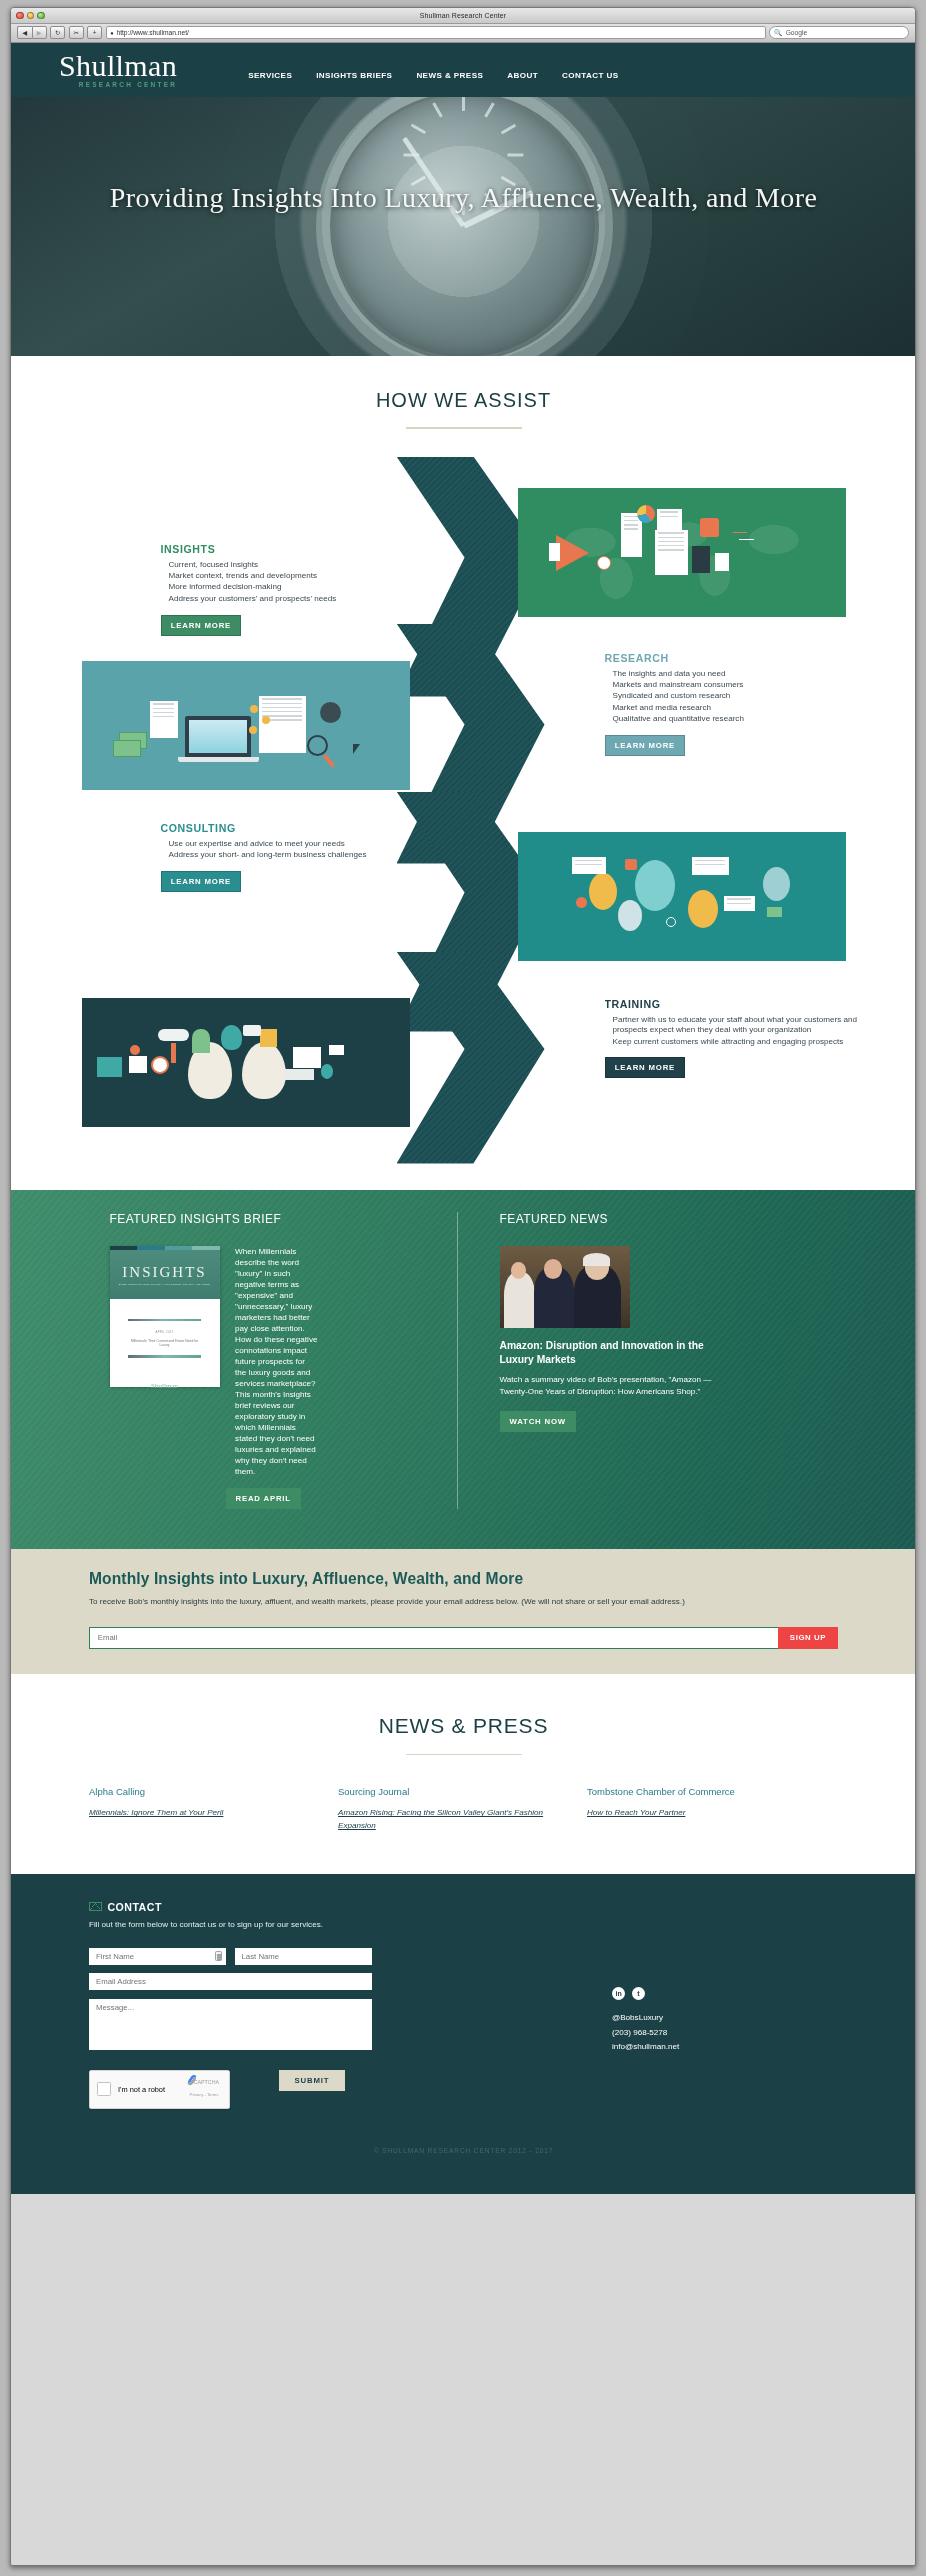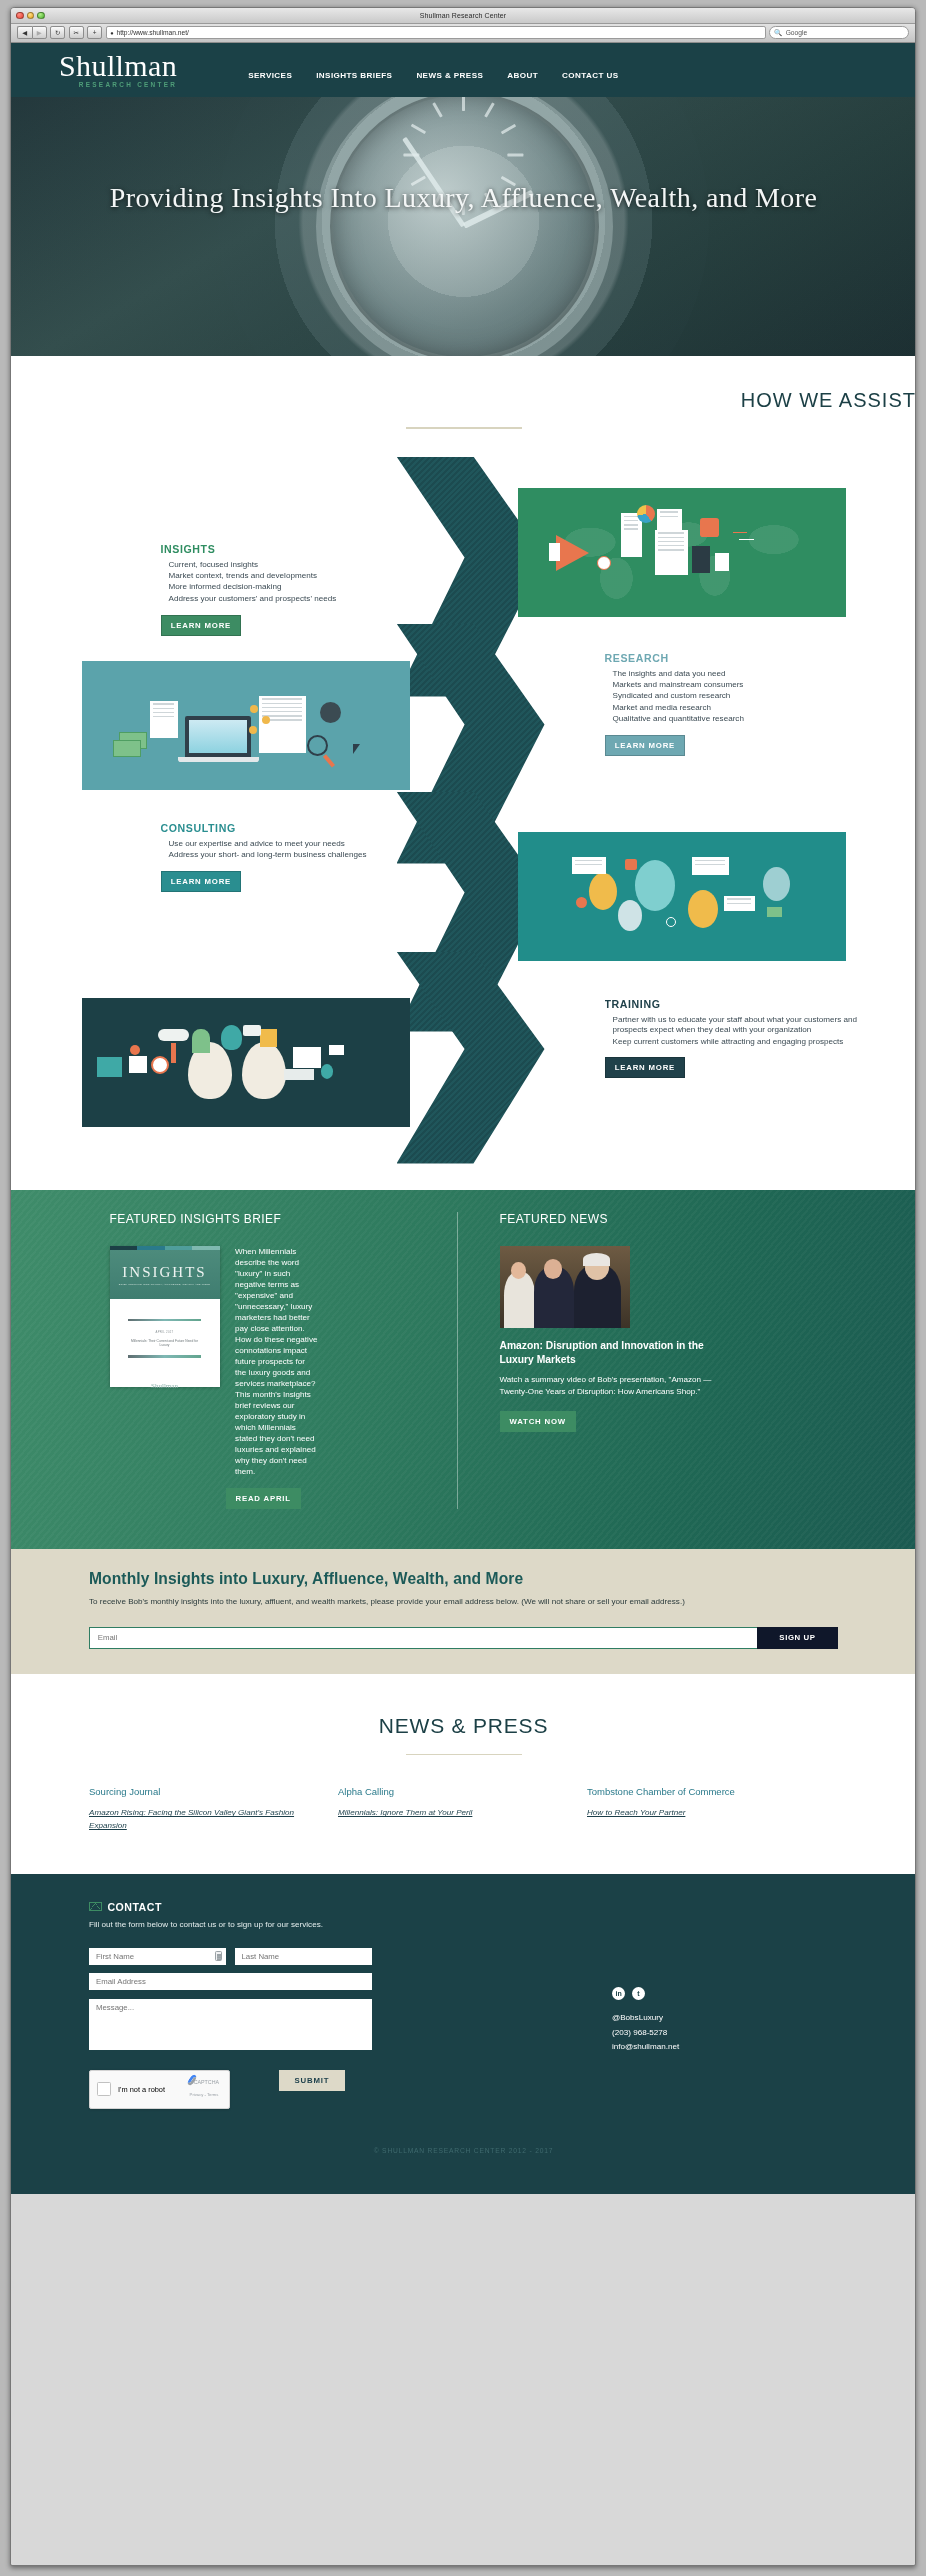--- a/index.html
+++ b/index.html
@@ -176,21 +176,21 @@
     font-size: 28px;
     color: #f3f6f6;
     line-height: 1.33;
     letter-spacing: 0.4px;
     text-shadow: 0 1.4px 5px rgba(0,0,0,.75);
   }
 
   
   .assist { background: #fff; padding: 33px 0 40px; position: relative; }
   .sec-title {
-    text-align: right;
+    text-align: center;
     font-size: 20px;
     color: #1c4046;
     letter-spacing: 1px;
     font-stretch: condensed;
     font-family: "Liberation Sans Narrow","Liberation Sans",sans-serif;
   }
   .sec-rule {
     width: 116px; height: 1.4px;
     background: #d8d4bf;
     margin: 15.6px auto 0;
@@ -394,22 +394,22 @@
     flex: 1;
     background: #fff;
     border: 0.7px solid #2f7d63;
     border-right: none;
     font-size: 7.8px;
     color: #4a4a4a;
     padding: 0 7.8px;
     font-family: "Liberation Sans Narrow","Liberation Sans",sans-serif;
   }
   .signup-btn {
-    width: 81px;
-    background: #0f172a;
+    width: 60px;
+    background: #ef4444;
     color: #fff;
     border: none;
     font-size: 7.8px; font-weight: bold;
     letter-spacing: 0.6px;
     font-family: "Liberation Sans Narrow","Liberation Sans",sans-serif;
   }
 
   
   .press { background: #fff; padding: 40px 0 41px; }
   .press-title {
@@ -867,26 +867,26 @@
           <button class="signup-btn">SIGN UP</button>
         </div>
       </div>
     </div>
 
     <div class="press">
       <div class="press-title">NEWS &amp; PRESS</div>
       <div class="press-rule"></div>
       <div class="press-cols">
         <div class="press-col">
+          <div class="press-src">Alpha Calling</div>
+          <a href="#" class="press-link">Millennials: Ignore Them at Your Peril</a>
+        </div>
+        <div class="press-col">
           <div class="press-src">Sourcing Journal</div>
           <a href="#" class="press-link">Amazon Rising: Facing the Silicon Valley Giant's Fashion Expansion</a>
-        </div>
-        <div class="press-col">
-          <div class="press-src">Alpha Calling</div>
-          <a href="#" class="press-link">Millennials: Ignore Them at Your Peril</a>
         </div>
         <div class="press-col">
           <div class="press-src">Tombstone Chamber of Commerce</div>
           <a href="#" class="press-link">How to Reach Your Partner</a>
         </div>
       </div>
     </div>
 
     <div class="footer">
       <div class="footer-wrap">

